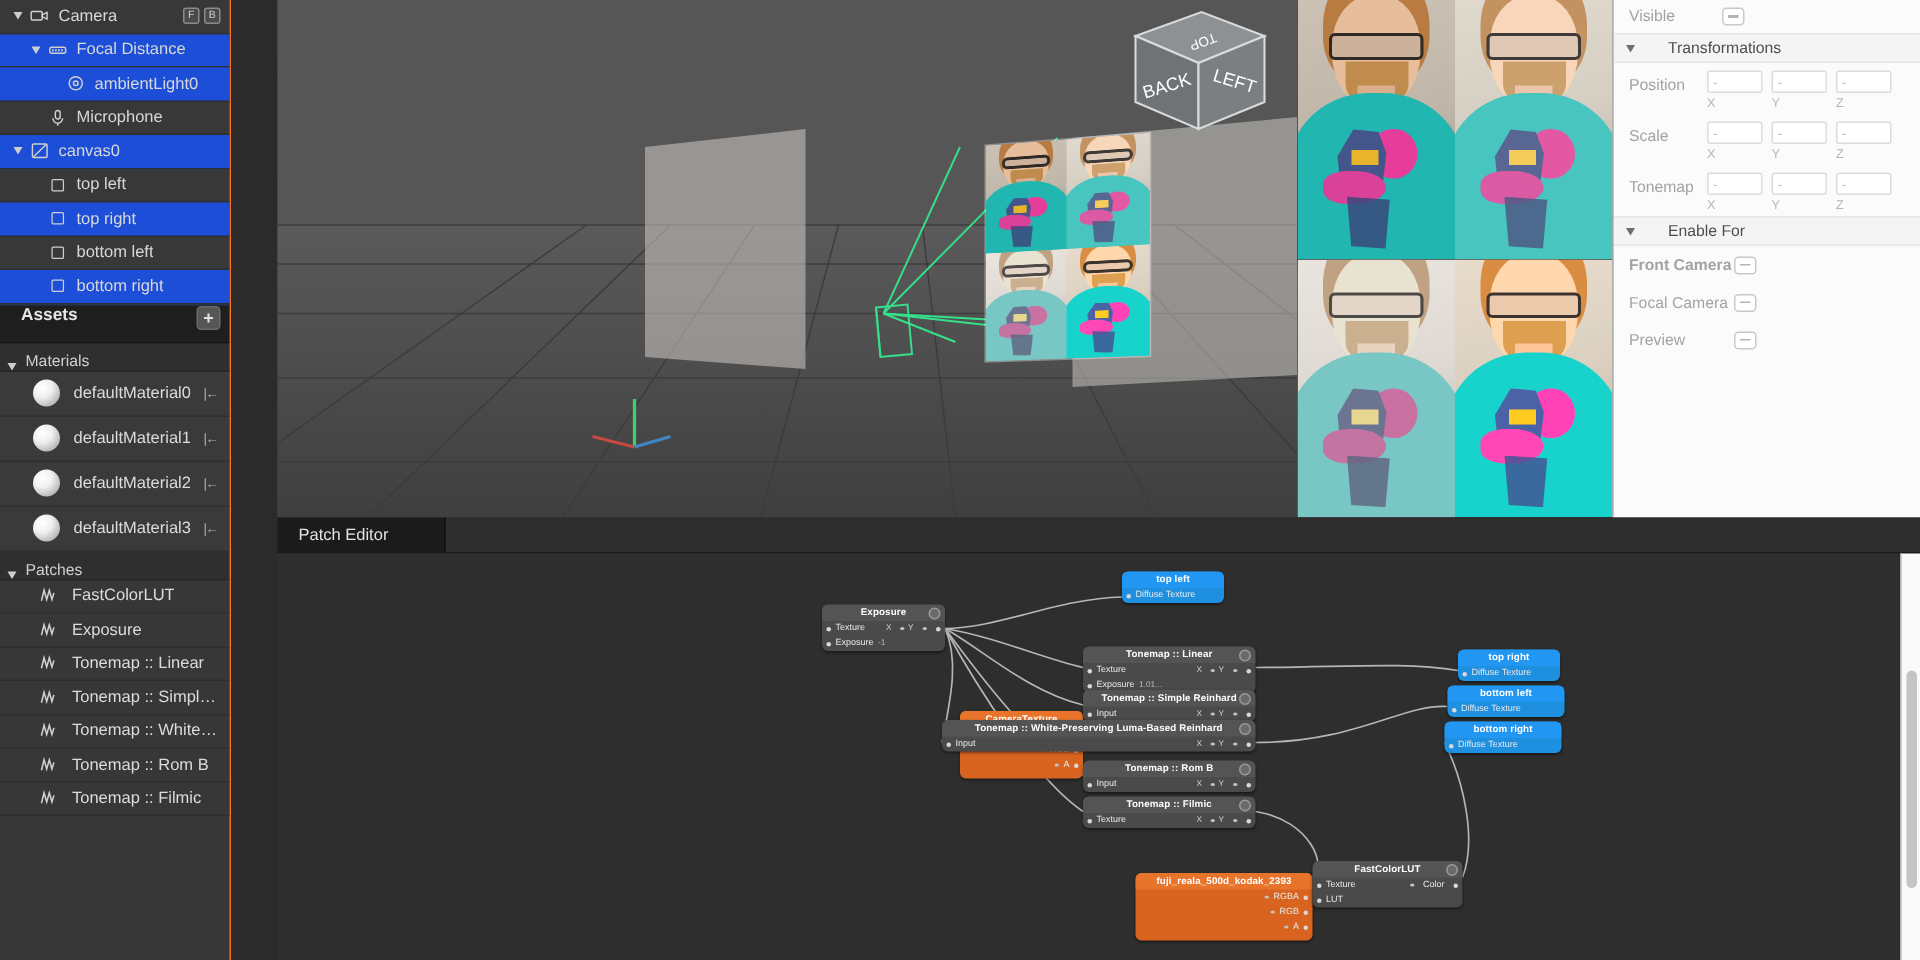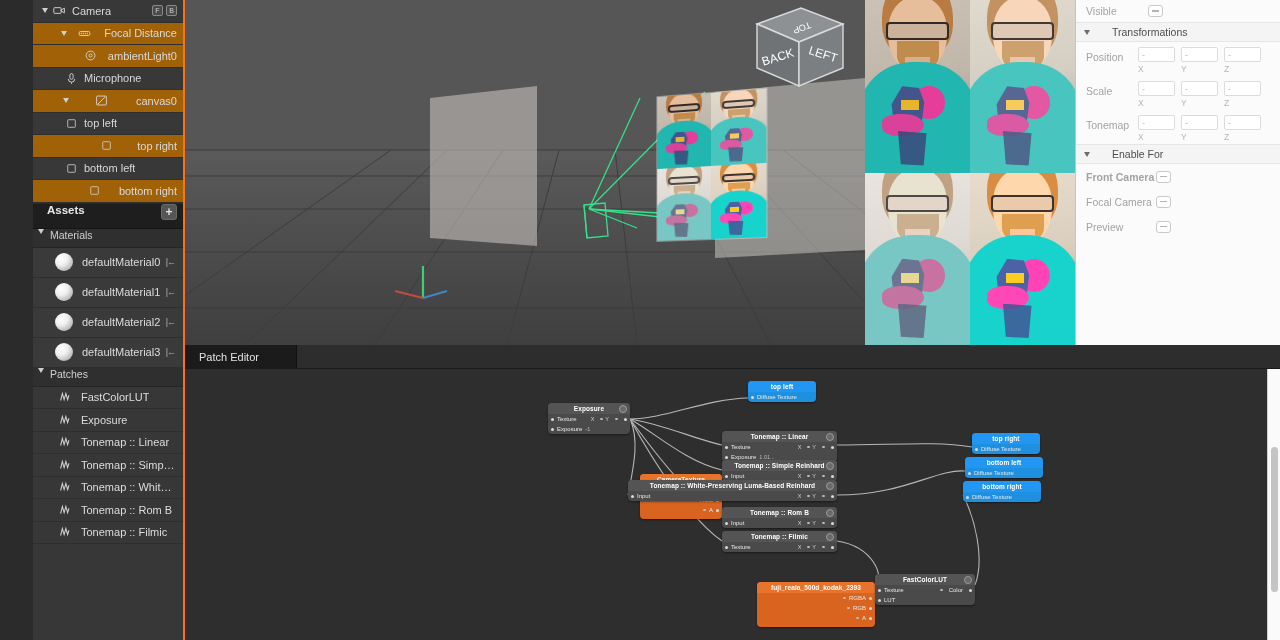--- a/index.html
+++ b/index.html
@@ -11,33 +11,32 @@
     font-family: "Liberation Sans", sans-serif;
     -webkit-font-smoothing: antialiased;
   }
   #app { position: relative; width: 1280px; height: 640px; }
 
   
   #left-panel {
     position: absolute; left: 0; top: 0;
     width: 154px; height: 640px;
     background: #373737;
-    border-right: 4px solid #f97316;
+    border-right: 1px solid #f97316;
     overflow: hidden;
-    margin-left: 33px;
   }
   .scene-tree { background: #383838; }
   .tree-row {
     height: 22.5px; display: flex; align-items: center;
     border-bottom: 1px solid #2e2e2e;
     font-size: 11px; color: #d8d8d8;
     position: relative;
     padding-right: 6px;
   }
-  .tree-row.alt { background: #a16207; justify-content: space-between; }
+  .tree-row.alt { background: #1d4ed8; }
   .tree-row .disc {
     width: 12px; display: flex; align-items: center; justify-content: center;
     flex: 0 0 12px;
   }
   .caret { width: 0; height: 0;
     border-left: 3.5px solid transparent; border-right: 3.5px solid transparent;
     border-top: 5px solid #cfcfcf; }
   .ticon { width: 16px; height: 16px; flex: 0 0 16px;
     display: flex; align-items: center; justify-content: center;
     margin-right: 5px; color: #cfcfcf; }
@@ -58,21 +57,21 @@
     font-size: 11.5px; font-weight: bold; color: #e6e6e6;
     border-top: 1px solid #2a2a2a;
     border-bottom: 1px solid #151515;
   }
   .plus-btn {
     margin-left: auto; width: 16px; height: 16px;
     background: #565656; border: 1px solid #6a6a6a; border-radius: 3px;
     color: #e2e2e2; font-size: 12px; line-height: 14px; text-align: center;
   }
   .group-row {
-    height: 19px; display: flex; align-items: flex-start;
+    height: 19px; display: flex; align-items: flex-end;
     background: #2f2f2f; font-size: 10.5px; color: #cfcfcf;
     padding-left: 5px; border-bottom: 1px solid #262626;
   }
   .group-row .caret { margin-right: 6px; }
   .asset-row {
     height: 30px; display: flex; align-items: center;
     border-bottom: 1px solid #2e2e2e;
     font-size: 11px; color: #dcdcdc;
     background: #3a3a3a;
     padding-right: 8px;

